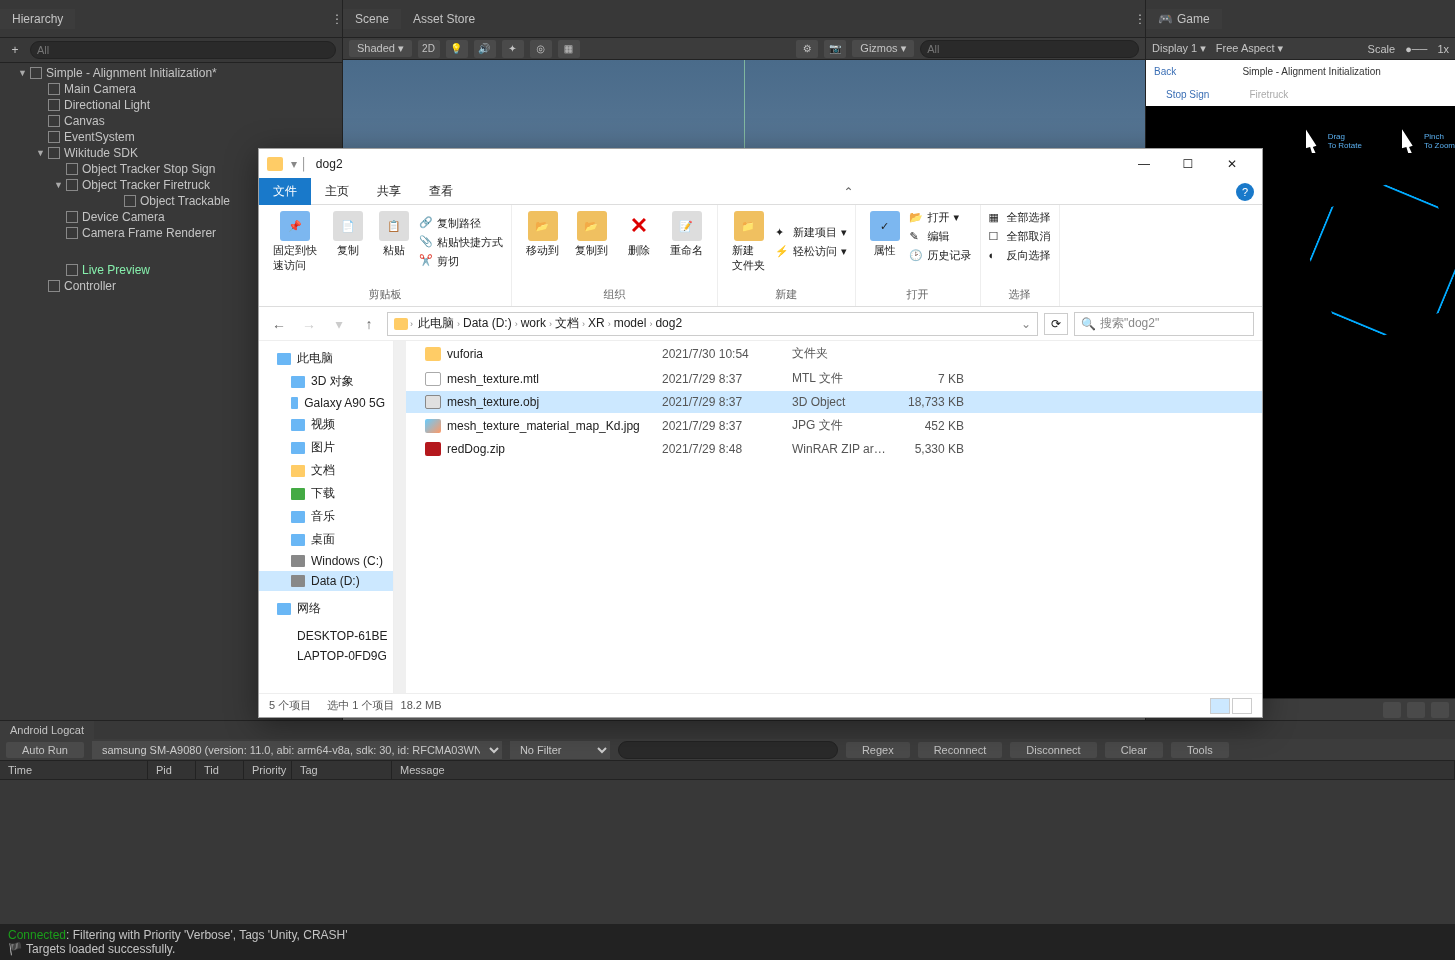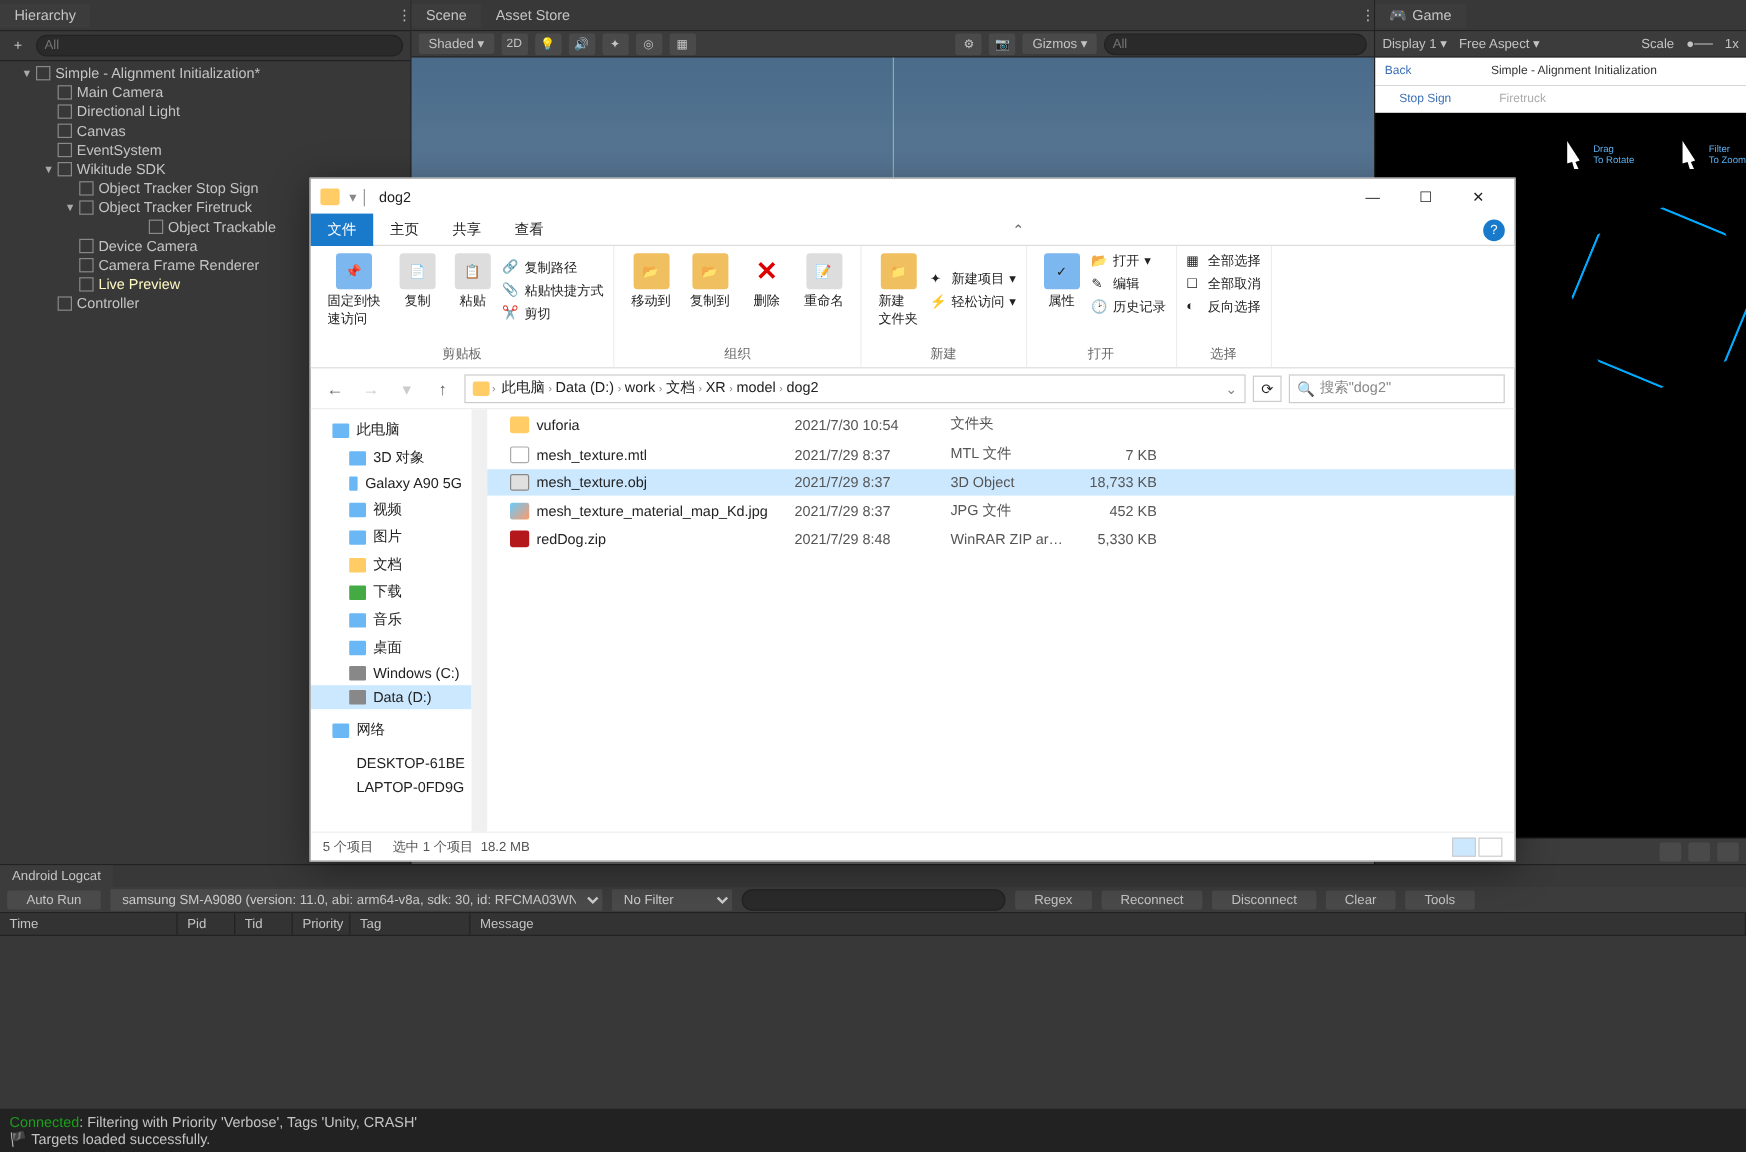--- a/index.html
+++ b/index.html
@@ -1,38 +1,38 @@
 <!DOCTYPE html>
 <html><head>
 <meta charset="utf-8">
 <style>
 * { margin: 0; padding: 0; box-sizing: border-box; font-family: "Segoe UI", Arial, sans-serif; }
 body { background: #383838; color: #c4c4c4; font-size: 12px; width: 1455px; height: 960px; overflow: hidden; position: relative; }
 
 
-.tab-row { display: flex; background: #383838; border-bottom: 1px solid #222; height: 26px; align-items: center; }
+.tab-row { display: flex; background: #383838; border-bottom: 1px solid #222; height: 38px; align-items: center; }
 .tab { padding: 3px 12px; background: #383838; cursor: pointer; display: flex; align-items: center; gap: 4px; }
 .tab.active { background: #3c3c3c; }
 .spacer { flex: 1; }
 
 
 .main-layout { display: flex; height: 720px; }
 .hierarchy-panel { width: 343px; background: #383838; border-right: 1px solid #222; display: flex; flex-direction: column; }
 .center-panel { flex: 1; background: #383838; display: flex; flex-direction: column; position: relative; }
 .right-panel { width: 310px; background: #383838; border-left: 1px solid #222; display: flex; flex-direction: column; }
 .dots { margin-left: auto; letter-spacing: -1px; }
 
 .search-row { display: flex; align-items: center; padding: 3px 6px; gap: 6px; border-bottom: 1px solid #222; }
 .search-input { background: #2a2a2a; border: 1px solid #222; color: #ccc; padding: 2px 6px; font-size: 11px; flex: 1; border-radius: 10px; }
 .plus { width: 18px; text-align: center; }
 
 .tree { flex: 1; overflow: auto; padding-top: 2px; }
 .tree-item { display: flex; align-items: center; padding: 1px 4px; cursor: pointer; white-space: nowrap; }
 .tree-item.selected { background: #2c5d87; color: #fff; }
-.tree-item.blue { color: #fef9c3; }
+.tree-item.blue { color: #86efac; margin-top: 21px; }
 .indent-0 { padding-left: 18px; } .indent-1 { padding-left: 36px; } .indent-2 { padding-left: 54px; }
 .indent-3 { padding-left: 112px; } .indent-4 { padding-left: 90px; } .indent-5 { padding-left: 108px; }
 .arrow { width: 12px; display: inline-block; font-size: 9px; color: #aaa; }
 .cube-icon { width: 12px; height: 12px; border: 1px solid #888; margin-right: 4px; display: inline-block; }
 .folder-icon { width: 12px; height: 10px; background: #aaa; margin-right: 4px; display: inline-block; border-radius: 1px; }
 .folder-icon.dark { background: #555; }
 
 
 .scene-toolbar { display: flex; align-items: center; background: #3c3c3c; border-bottom: 1px solid #222; padding: 3px 6px; gap: 6px; font-size: 11px; height: 22px; }
 .scene-btn { padding: 2px 8px; background: #4a4a4a; border-radius: 2px; cursor: pointer; }
@@ -281,21 +281,21 @@
         <div class="gp-tab">Stop Sign</div>
         <div class="gp-tab inactive">Firetruck</div>
       </div>
       <div class="gp-scene">
         <div style="display:flex;gap:4px;align-items:center;color:#5bb0f0;font-size:8px">
           <div class="gp-cursor"></div>
           <div><span>Drag</span><br><span>To Rotate</span></div>
         </div>
         <div style="display:flex;gap:4px;align-items:center;color:#5bb0f0;font-size:8px">
           <div class="gp-cursor"></div>
-          <div><span>Filter</span><br><span>To Zoom</span></div>
+          <div><span>Pinch</span><br><span>To Zoom</span></div>
         </div>
       </div>
       <div class="octagon"></div>
     </div>
     <div class="inspector-bar">
       <div class="insp-icon"></div>
       <div class="insp-icon"></div>
       <div class="insp-icon"></div>
     </div>
   </div>

